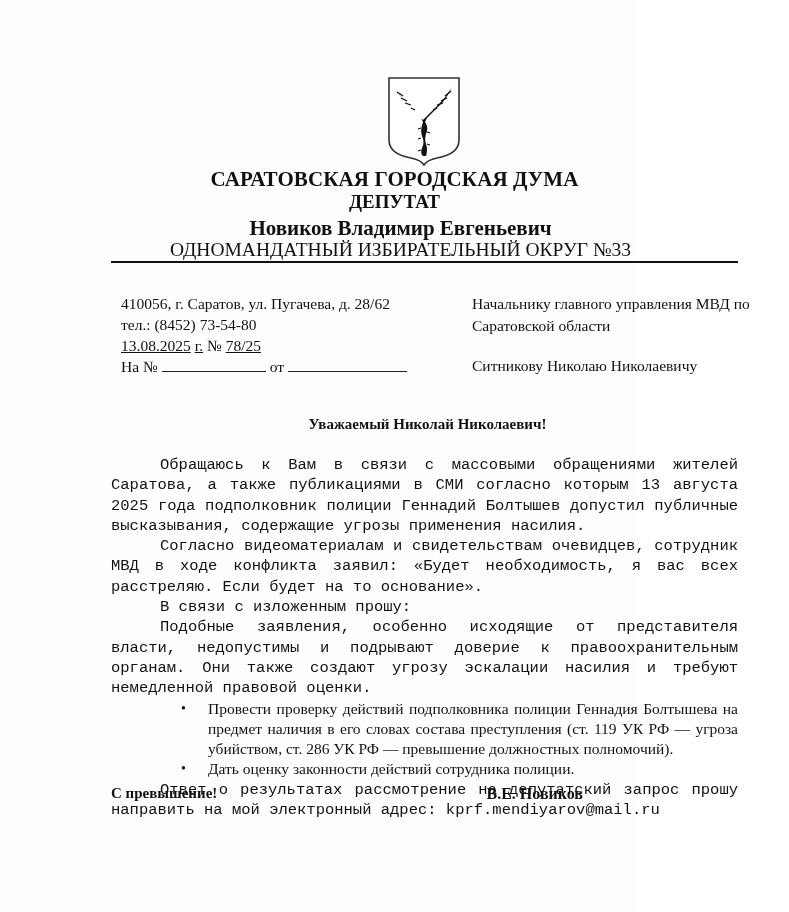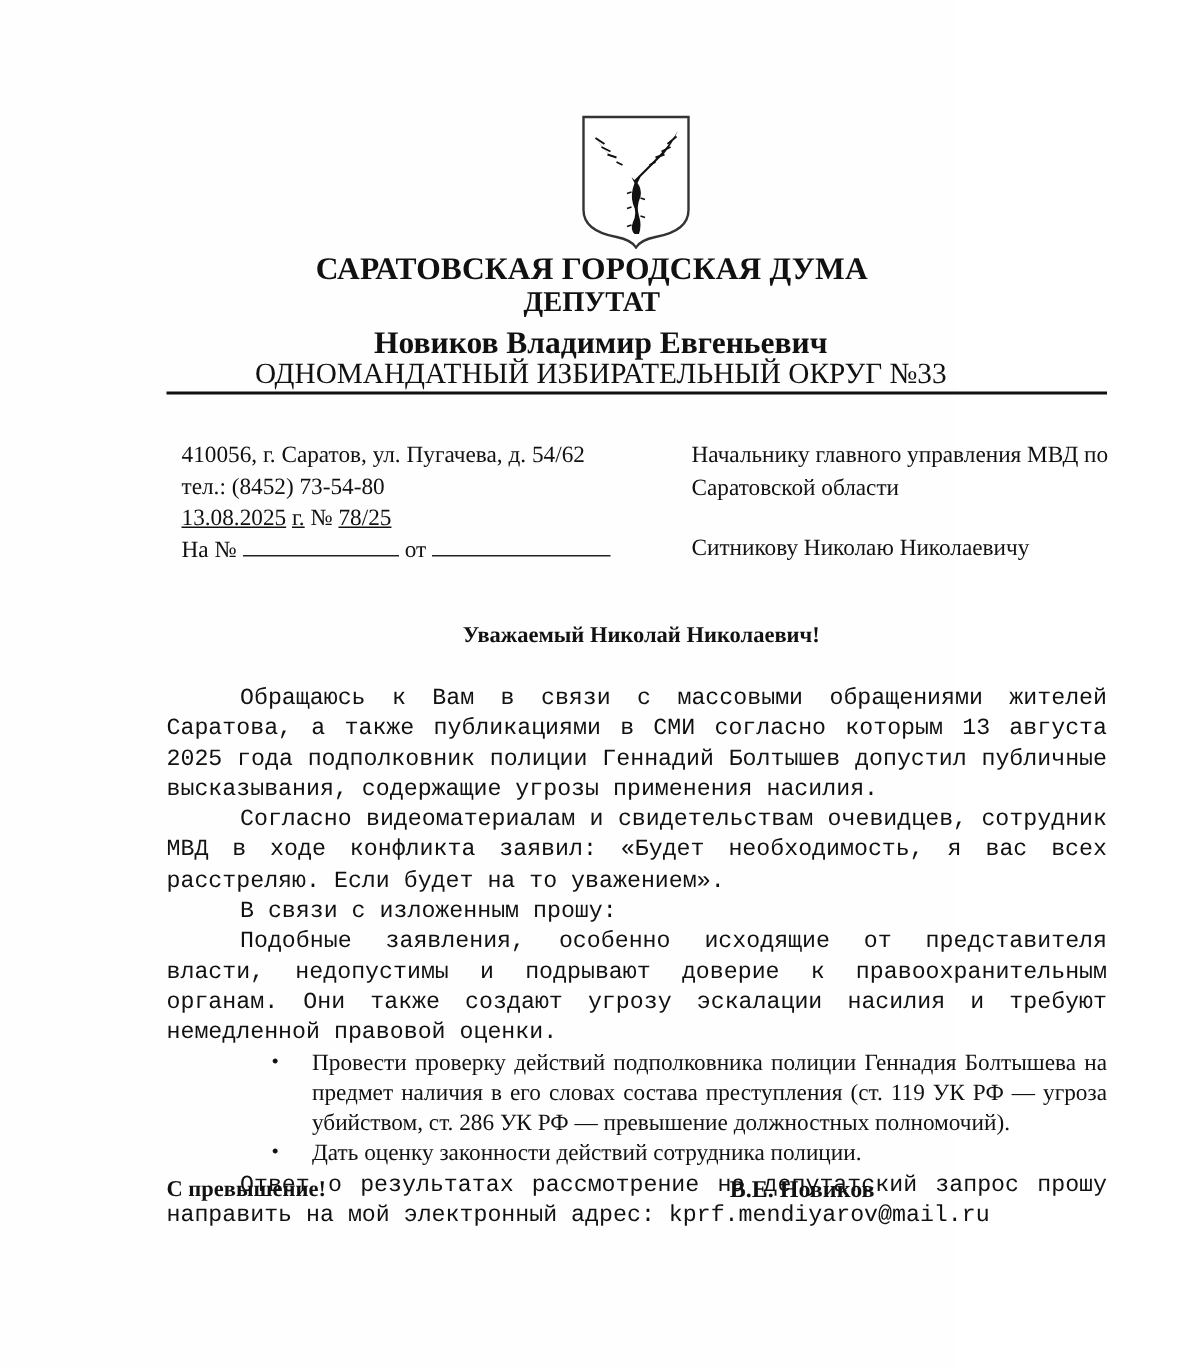--- a/index.html
+++ b/index.html
@@ -21,21 +21,21 @@
     .hdr-dist  { top: 239px; font-size: 19.5px; font-weight: normal; left: 6px; }
 
     .rule { position: absolute; left: 111px; top: 261px; width: 627px; height: 2px; background: #111; }
 
     .left-block { position: absolute; left: 121px; top: 293px; font-size: 15.5px; line-height: 21px; white-space: nowrap; }
     .left-block .u { text-decoration: underline; text-align: right; }
     .blank { display: inline-block; border-bottom: 1px solid #222; height: 14px; vertical-align: baseline; }
     .blank-1 { width: 104px; margin: 0 4px; }
     .blank-2 { width: 119px; margin-left: 4px; }
 
-    .right-block { position: absolute; left: 461px; top: 293px; font-size: 15.5px; line-height: 22px; white-space: nowrap; }
+    .right-block { position: absolute; left: 472px; top: 293px; font-size: 15.5px; line-height: 22px; white-space: nowrap; }
     .right-block .gap { height: 18px; }
 
     .salutation { position: absolute; left: 0; width: 855px; top: 416px; text-align: center; font-size: 15px; font-weight: bold; }
 
     .body-text { position: absolute; left: 111px; width: 627px; top: 455px; font-size: 15.5px; line-height: 20.3px; text-align: justify; }
     .body-text p { text-indent: 49px; font-family: Liberation Mono, monospace; }
     .body-text ul { list-style: none; margin-left: 70px; }
     .body-text li { position: relative; padding-left: 27px; text-align: justify; }
     .body-text li .bullet { position: absolute; left: 0; top: 0; font-size: 14px; }
 
@@ -55,21 +55,21 @@
     <path d="M36 54 L33 55 M42 58 L45 59 M36 64 L33 65 M42 70 L45 71 M36 76 L33 77" stroke="#111" stroke-width="1.1"></path>
   </svg>
 
   <div class="hdr hdr-org">САРАТОВСКАЯ ГОРОДСКАЯ ДУМА</div>
   <div class="hdr hdr-title">ДЕПУТАТ</div>
   <div class="hdr hdr-name">Новиков Владимир Евгеньевич</div>
   <div class="hdr hdr-dist">ОДНОМАНДАТНЫЙ ИЗБИРАТЕЛЬНЫЙ ОКРУГ №33</div>
   <div class="rule"></div>
 
   <div class="left-block">
-    <div>410056, г. Саратов, ул. Пугачева, д. 54/62</div>
+    <div>410056, г. Саратов, ул. Пугачева, д. 28/62</div>
     <div>тел.: (8452) 73-54-80</div>
     <div>
       <span class="u">13.08.2025</span>
       <span class="u">г.</span>
       <span>№</span>
       <span class="u">78/25</span>
     </div>
     <div>
       <span>На №</span><span class="blank blank-1"></span><span>от</span><span class="blank blank-2"></span>
     </div>
@@ -79,21 +79,21 @@
     <div>Начальнику главного управления МВД по</div>
     <div>Саратовской области</div>
     <div class="gap"></div>
     <div>Ситникову Николаю Николаевичу</div>
   </div>
 
   <div class="salutation">Уважаемый Николай Николаевич!</div>
 
   <div class="body-text">
     <p>Обращаюсь к Вам в связи с массовыми обращениями жителей Саратова, а также публикациями в СМИ согласно которым 13 августа 2025 года подполковник полиции Геннадий Болтышев допустил публичные высказывания, содержащие угрозы применения насилия.</p>
-    <p>Согласно видеоматериалам и свидетельствам очевидцев, сотрудник МВД в ходе конфликта заявил: «Будет необходимость, я вас всех расстреляю. Если будет на то уважением».</p>
+    <p>Согласно видеоматериалам и свидетельствам очевидцев, сотрудник МВД в ходе конфликта заявил: «Будет необходимость, я вас всех расстреляю. Если будет на то основание».</p>
     <p>В связи с изложенным прошу:</p>
     <p>Подобные заявления, особенно исходящие от представителя власти, недопустимы и подрывают доверие к правоохранительным органам. Они также создают угрозу эскалации насилия и требуют немедленной правовой оценки.</p>
     <ul>
       <li>
         <span class="bullet">•</span>
         <span>Провести проверку действий подполковника полиции Геннадия Болтышева на предмет наличия в его словах состава преступления (ст. 119 УК РФ — угроза убийством, ст. 286 УК РФ — превышение должностных полномочий).</span>
       </li>
       <li>
         <span class="bullet">•</span>
         <span>Дать оценку законности действий сотрудника полиции.</span>

